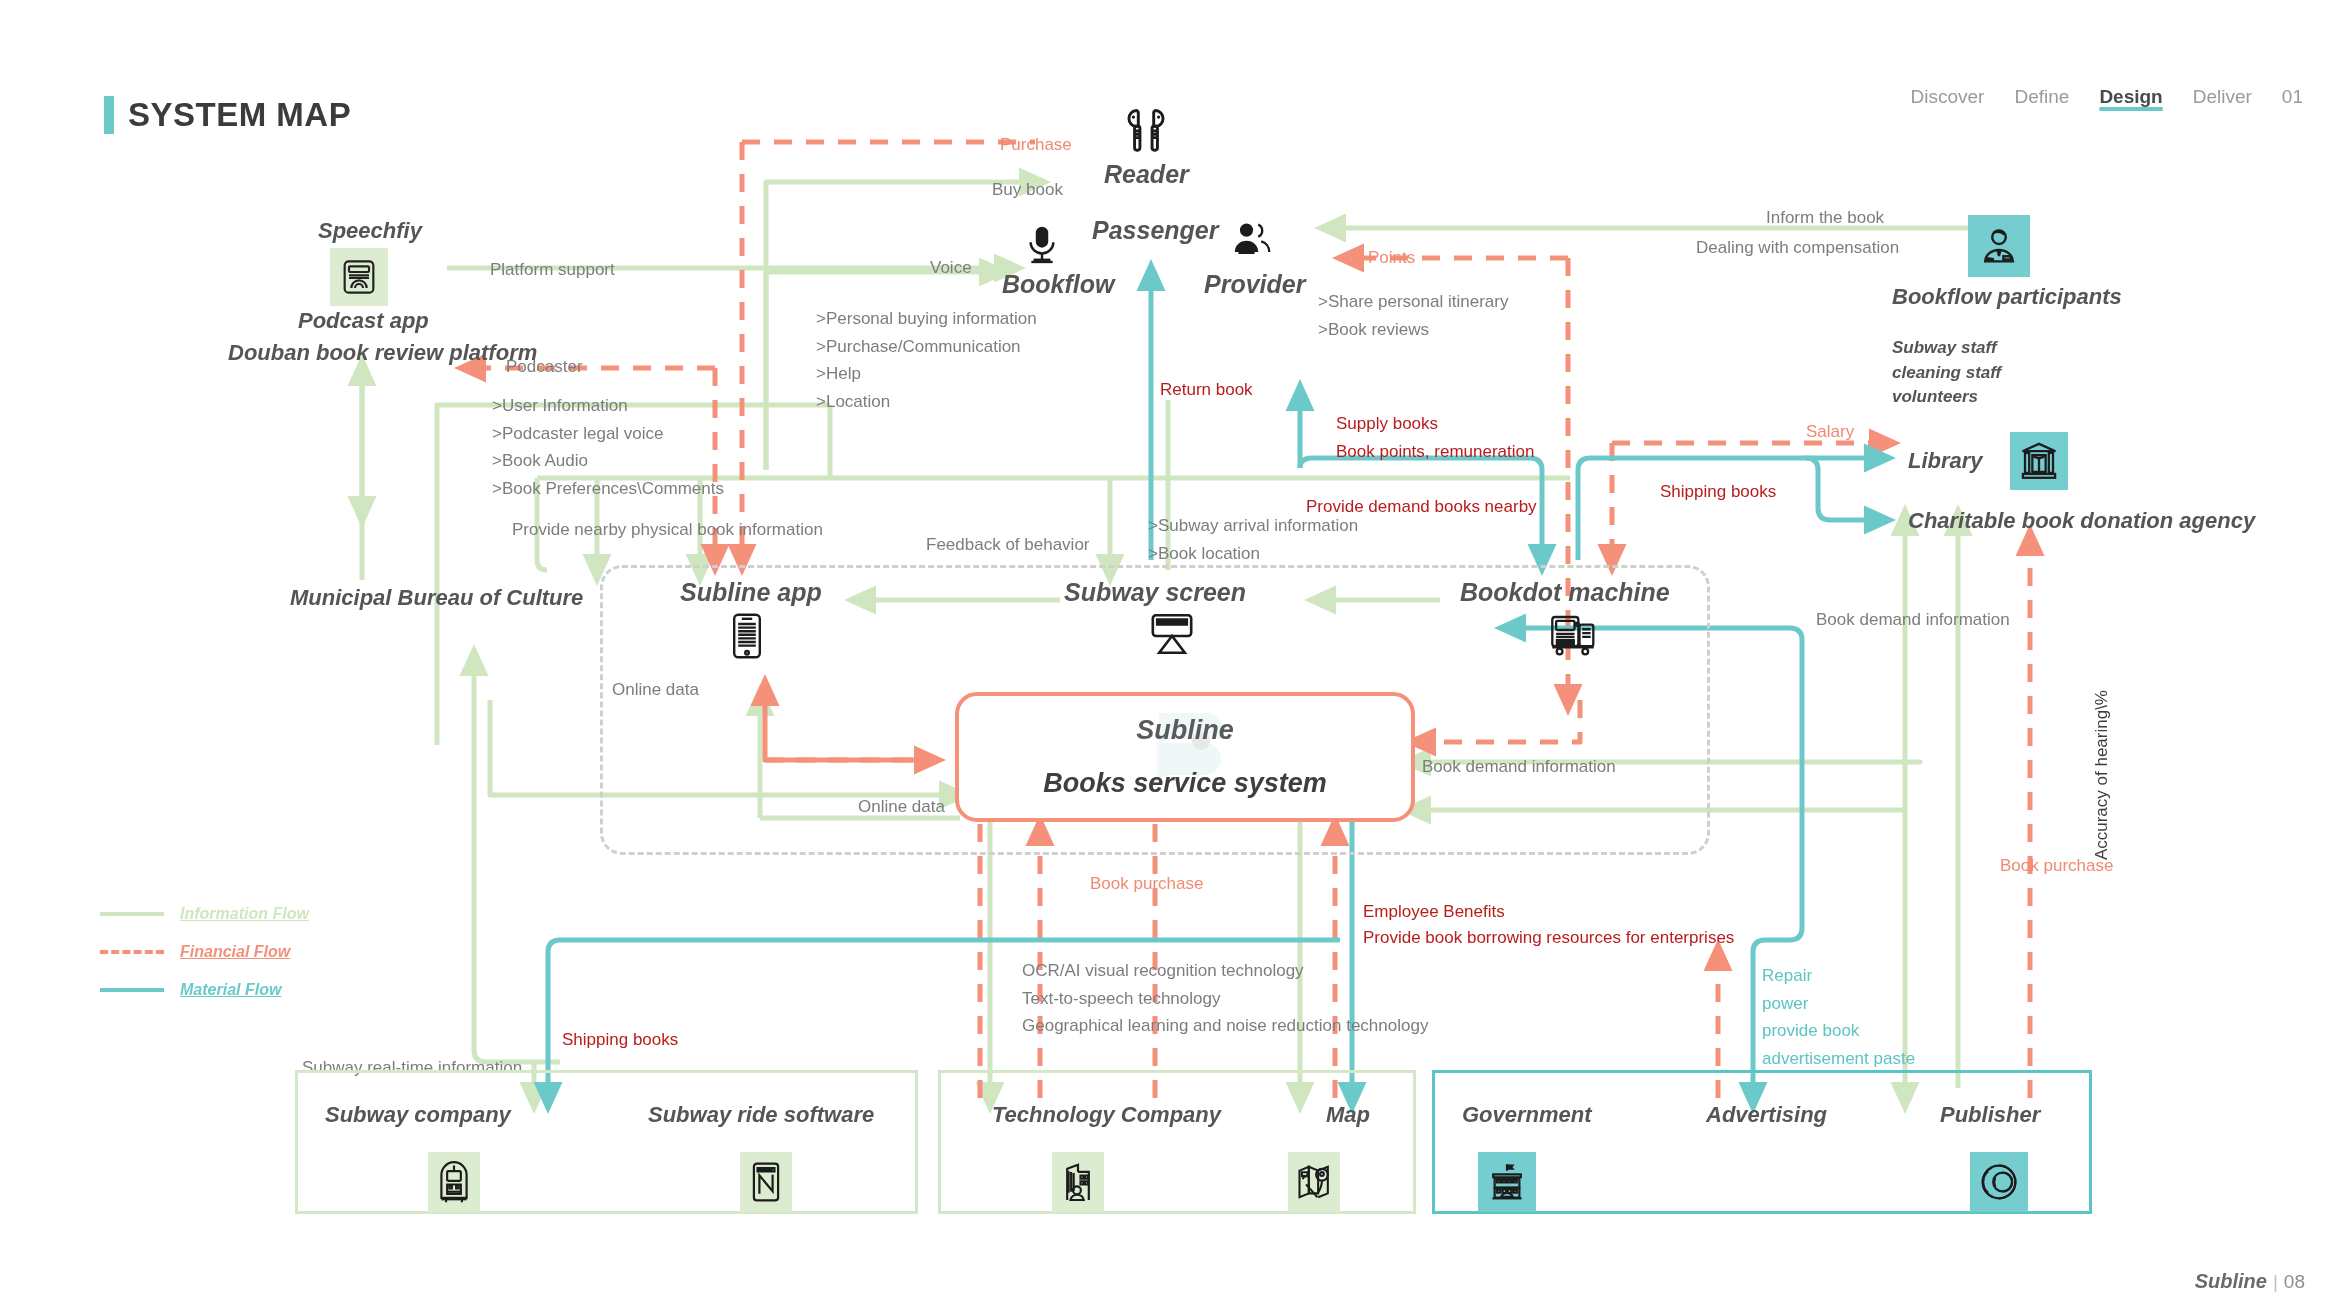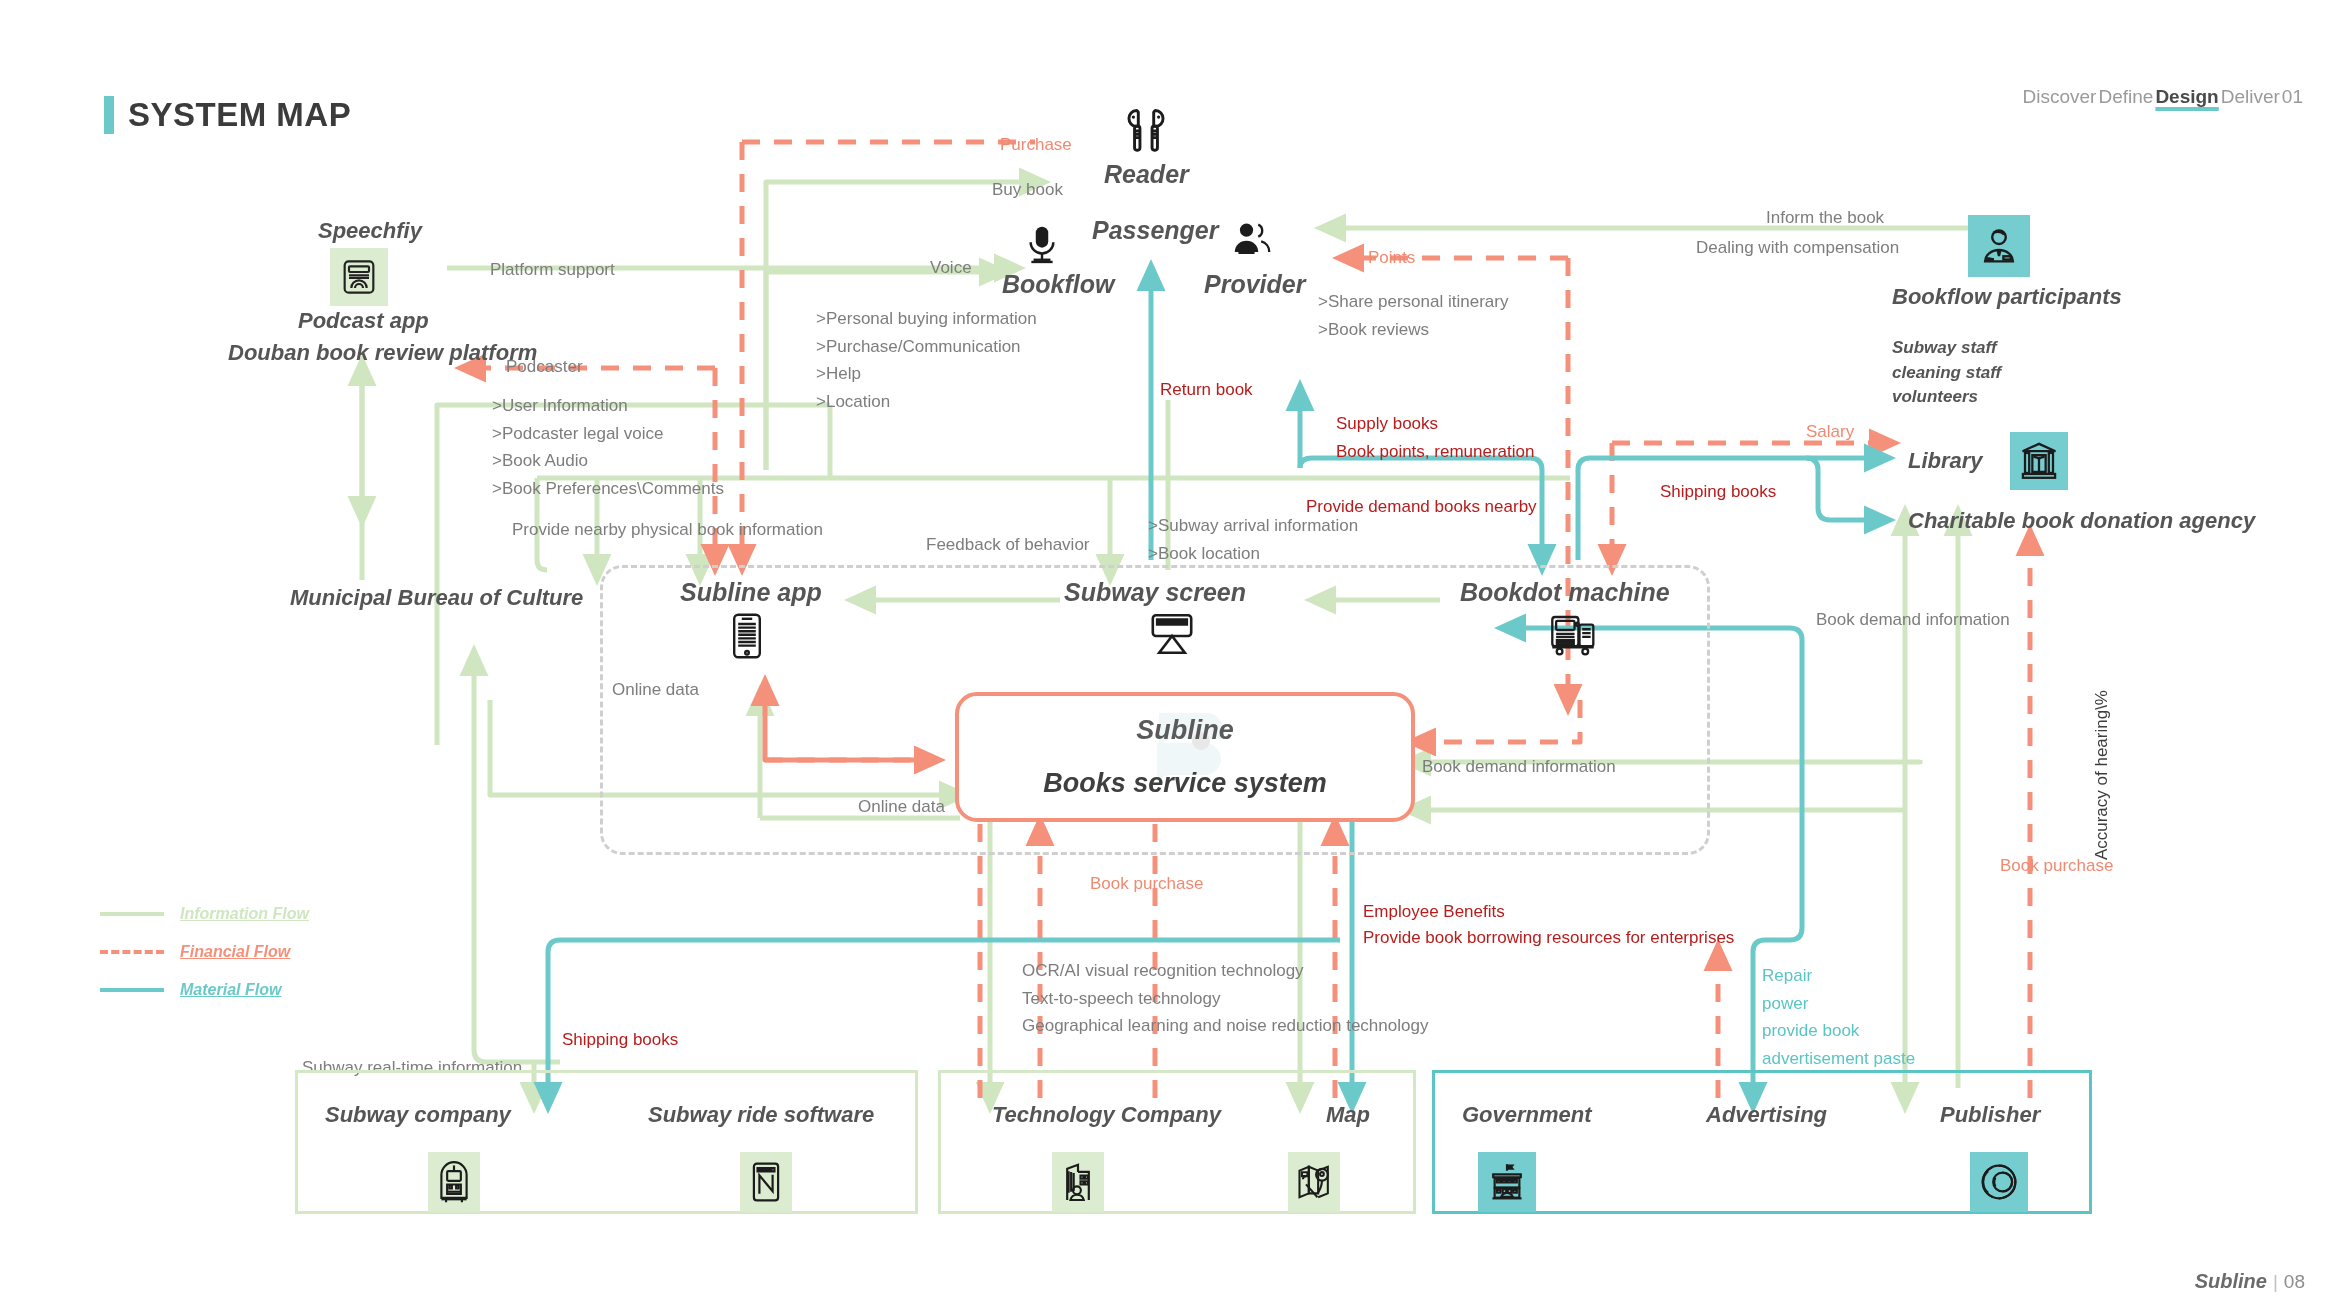--- a/index.html
+++ b/index.html
@@ -15,21 +15,21 @@
     background: #ffffff;
     overflow: hidden;
   }
   #wires { position: absolute; inset: 0; width: 2339px; height: 1315px; }
 
   
   .title-bar { position: absolute; left: 104px; top: 96px; display: flex; align-items: center; gap: 14px; }
   .title-accent { width: 10px; height: 38px; background: #6cc9c9; }
   .title-text { font-size: 33px; font-weight: bold; color: #3b3b3b; letter-spacing: .5px; }
 
-  .phase-nav { position: absolute; right: 36px; top: 86px; display: flex; align-items: baseline; gap: 2px;
+  .phase-nav { position: absolute; right: 36px; top: 86px; display: flex; align-items: baseline; gap: 30px;
                font-size: 19px; color: #9a9a9a; }
   .phase-nav .ph { white-space: nowrap; }
   .phase-nav .ph.active { color: #4a4a4a; font-weight: bold; text-decoration: underline;
                           text-decoration-color: #6cc9c9; text-decoration-thickness: 4px; text-underline-offset: 4px; }
 
   .footer { position: absolute; right: 34px; bottom: 22px; font-size: 19px; color: #8d8d8d; }
   .footer b { color: #6a6a6a; font-style: italic; font-size: 20px; }
   .footer .bar { color: #c0c0c0; margin: 0 6px; }
 
   

